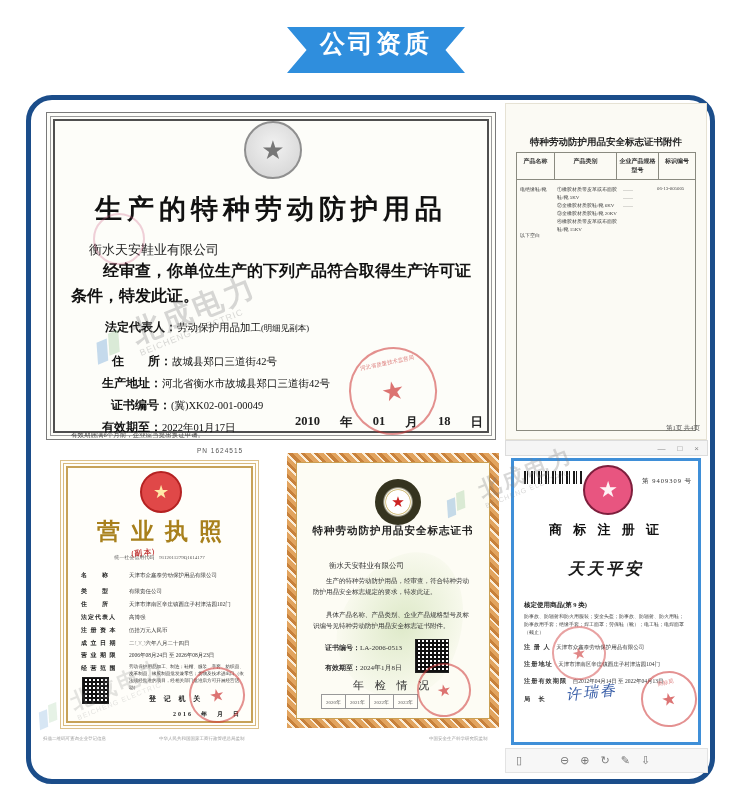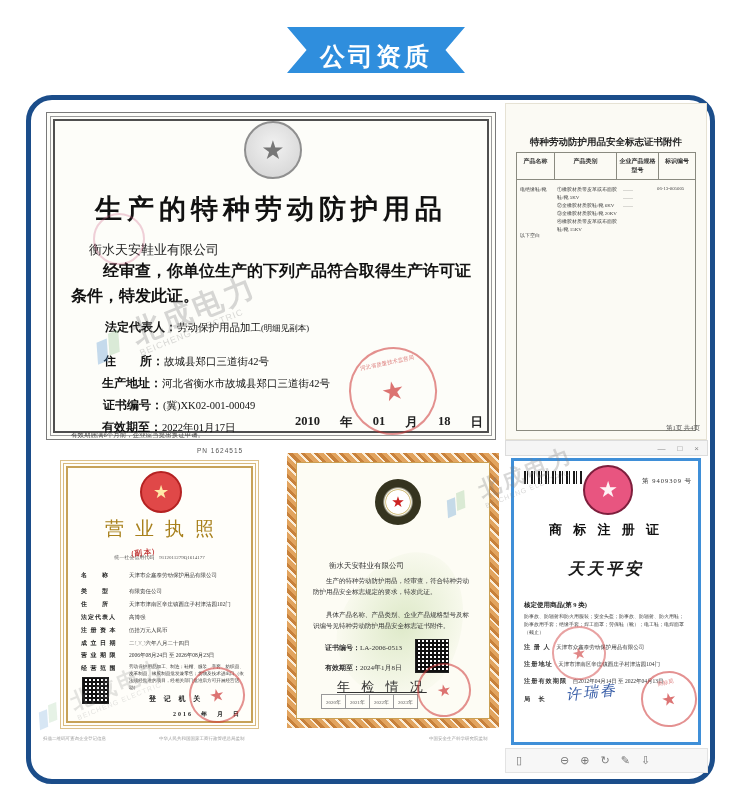--- a/index.html
+++ b/index.html
@@ -1,20 +1,20 @@
 <!DOCTYPE html>
 <html><head>
 <meta charset="utf-8">
 <style>
   html,body{margin:0;padding:0;background:#fff;}
   #stage{position:relative;width:750px;height:800px;background:#fff;overflow:hidden;
          font-family:"Liberation Sans",sans-serif;color:#222;}
   
   .banner{position:absolute;left:287px;top:27px;width:178px;height:46px;
-    background:#2f8edd;display:flex;align-items:flex-end;justify-content:center;
+    background:#2f8edd;display:flex;align-items:flex-start;justify-content:center;
     clip-path:polygon(0 0,100% 0,89% 50%,100% 100%,0 100%,11% 50%);
     color:#fff;font-size:25px;font-weight:bold;letter-spacing:3px;}
   
   .frame{position:absolute;left:26px;top:95px;width:689px;height:689px;box-sizing:border-box;
     border:5px solid #1b4d8a;border-radius:26px;background:#fff;}
   
   .wm{position:absolute;display:flex;align-items:center;gap:6px;transform:rotate(-22deg);pointer-events:none;z-index:5;}
   .wm .logo{position:relative;width:34px;height:30px;}
   .wm .logo i{position:absolute;display:block;}
   .wm .logo .b1{left:0;top:5px;width:11px;height:21px;background:rgba(70,140,205,.30);transform:skewX(-18deg);}
@@ -89,41 +89,41 @@
   .tm .trow{position:absolute;left:10px;font-size:5.5px;color:#333;}
   .tm .trow b{font-size:6.2px;letter-spacing:1px;}
   .tm .sig{position:absolute;left:52px;top:222px;font-size:15px;font-style:italic;color:#3a5fa8;
     transform:rotate(-6deg);letter-spacing:2px;}
   
   .bserial{position:absolute;left:166px;top:347px;font-size:6.5px;color:#555;letter-spacing:1px;}
   .biz{position:absolute;left:29px;top:360px;width:197px;height:267px;background:#fffefa;
     border:1px solid #dcc08a;font-family:"Liberation Serif",serif;}
   .biz .ib{position:absolute;inset:2px;border:1px solid #d8b97e;pointer-events:none;}
   .biz .ib2{position:absolute;inset:5px;border:2px solid #c7a258;pointer-events:none;}
-  .biz .btitle{position:absolute;left:0;right:0;top:55px;text-align:center;font-size:19px;font-weight:normal;
+  .biz .btitle{position:absolute;left:0;right:0;top:55px;text-align:center;font-size:23px;font-weight:bold;
     letter-spacing:11px;color:#a8801c;text-indent:11px;}
   .biz .bsub{position:absolute;left:0;right:0;top:93px;text-align:center;font-size:5px;color:#555;}
   .biz .bcopy{position:absolute;left:66px;top:87px;font-size:7.5px;font-weight:bold;color:#c23a3a;transform:rotate(-6deg);}
   .brow{position:absolute;left:20px;right:10px;display:flex;font-size:6px;color:#333;}
   .brow .blab{width:48px;font-weight:bold;letter-spacing:1px;flex:none;color:#222;}
   .brow .bval{flex:1;font-size:5.5px;line-height:1.5;}
   .biz .reg{position:absolute;left:88px;top:233px;font-size:7px;font-weight:bold;letter-spacing:3px;color:#222;}
   .biz .bdate{position:absolute;left:112px;top:249px;font-size:6px;font-weight:bold;color:#222;letter-spacing:2px;}
   .bfoot{position:absolute;font-size:4.5px;color:#999;}
   
   .safety{position:absolute;left:256px;top:353px;width:212px;height:275px;
     background:repeating-linear-gradient(45deg,#e2a45f 0 4px,#fbeeda 4px 6px,#c8813b 6px 9px);}
   .safety .paper{position:absolute;inset:9px;background:#fdfcf4;border:1px solid #caa053;
     font-family:"Liberation Serif",serif;}
   .safety .stitle{position:absolute;left:0;right:0;top:61px;text-align:center;font-size:10.5px;font-weight:bold;
     letter-spacing:1px;color:#222;}
   .safety .scompany{position:absolute;left:32px;top:98px;font-size:7.5px;color:#333;}
   .safety .sp{position:absolute;left:16px;right:14px;font-size:6.5px;line-height:1.75;text-indent:2em;color:#333;margin:0;}
   .safety .srow{position:absolute;left:28px;font-size:7px;color:#333;}
-  .safety .annual{position:absolute;left:40px;top:215px;font-size:13px;letter-spacing:4px;color:#333;text-decoration:underline;}
+  .safety .annual{position:absolute;left:56px;top:215px;font-size:11px;letter-spacing:4px;color:#333;}
   .safety .ytbl{position:absolute;left:24px;top:231px;display:flex;}
   .safety .ytbl div{width:23px;height:13px;border:1px solid #999;border-left:none;font-size:5px;color:#555;
     display:flex;align-items:center;justify-content:center;background:#fffef8;}
   .safety .ytbl div:first-child{border-left:1px solid #999;}
   .leaf{position:absolute;left:46px;top:86px;width:120px;height:150px;transform:rotate(25deg);
     border-radius:50% 50% 50% 50%/60% 60% 40% 40%;
     background:radial-gradient(ellipse at center,rgba(150,190,100,.30),rgba(150,190,100,.04) 72%);pointer-events:none;}
   .tinynote{position:absolute;font-size:4.5px;color:#9a9a9a;}
 </style>
 </head>
@@ -172,27 +172,27 @@
       <div class="inframe"></div>
       <div class="inframe2"></div>
       <div class="emblem gray" style="left:197px;top:8px;width:54px;height:54px;font-size:26px;">★</div>
       <div class="faintseal" style="left:46px;top:100px;width:48px;height:48px;"></div>
       <div class="title">生产的特种劳动防护用品</div>
       <div class="company">衡水天安鞋业有限公司</div>
       <p class="statement">经审查，你单位生产的下列产品符合取得生产许可证条件，特发此证。</p>
       <div class="row" style="left:58px;top:206px;">
         <b>法定代表人：</b><span class="small-note">劳动保护用品加工</span><span style="font-size:8.5px;">(明细见副本)</span>
       </div>
-      <div class="row" style="left:57px;top:240px;text-align:right;">
+      <div class="row" style="left:65px;top:240px;text-align:right;">
         <b>住　　所：</b><span class="small-note">故城县郑口三道街42号</span>
       </div>
       <div class="row" style="left:55px;top:262px;">
         <b>生产地址：</b><span class="small-note">河北省衡水市故城县郑口三道街42号</span>
       </div>
-      <div class="row" style="left:56px;top:284px;text-align:right;">
+      <div class="row" style="left:64px;top:284px;text-align:right;">
         <b>证书编号：</b><span class="small-note">(冀)XK02-001-00049</span>
       </div>
       <div class="row" style="left:55px;top:306px;">
         <b>有效期至：</b><span class="small-note">2022年01月17日</span>
       </div>
       <div class="daterow">
         <span>2010</span>
           <span>年</span>
           <span>01</span>
           <span>月</span>
@@ -335,20 +335,21 @@
       </div>
       <div class="bdate">2016　年　月　日</div>
     </div>
     <div class="bfoot" style="left:12px;top:636px;">扫描二维码可查询企业登记信息</div>
     <div class="bfoot" style="left:128px;top:636px;">中华人民共和国国家工商行政管理总局监制</div>
 
     <div class="safety">
       <div class="paper">
         <div class="leaf"></div>
         <div class="emblem dark" style="left:78px;top:16px;width:36px;height:36px;font-size:15px;">★</div>
+        <div class="stitle">特种劳动防护用品安全标志证书</div>
         <div class="scompany">衡水天安鞋业有限公司</div>
         <p class="sp" style="top:112px;">生产的特种劳动防护用品，经审查，符合特种劳动防护用品安全标志规定的要求，特发此证。</p>
         <p class="sp" style="top:146px;">具体产品名称、产品类别、企业产品规格型号及标识编号见特种劳动防护用品安全标志证书附件。</p>
         <div class="srow" style="top:180px;">
           <b>证书编号：</b><span>LA-2006-0513</span>
         </div>
         <div class="qr" style="position:absolute;left:118px;top:176px;width:32px;height:32px;"></div>
         <div class="srow" style="top:200px;">
           <b>有效期至：</b><span>2024年1月8日</span>
         </div>

